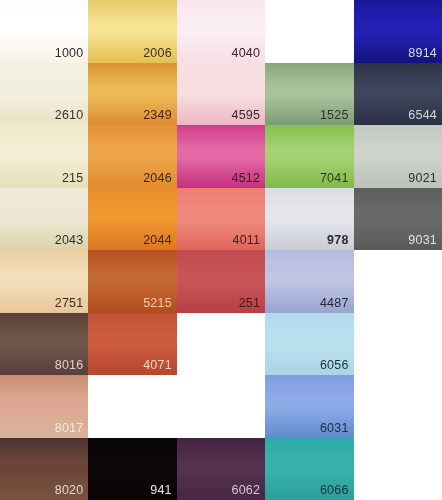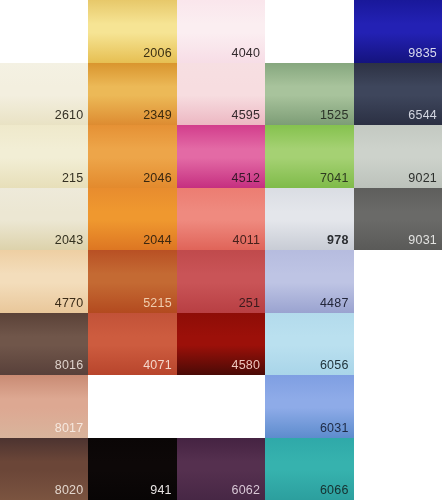--- a/index.html
+++ b/index.html
@@ -40,28 +40,31 @@
     font-size: 12.5px;
     letter-spacing: 0.2px;
     line-height: 14px;
     white-space: nowrap;
   }
 </style>
 </head>
 <body>
 
 <div id="swatch-grid" style="grid-template-columns: repeat(5, 88.4px); grid-template-rows: repeat(8, 62.5px);">
+    <div class="swatch" style="grid-area: 1 / 1; background: linear-gradient(rgb(253, 253, 253) 0%, rgb(255, 255, 255) 38%, rgb(255, 255, 255) 52%, rgb(246, 242, 228) 100%);">
+      <span class="swatch-label" style="color: rgb(43, 43, 43);">1000</span>
+    </div>
     <div class="swatch" style="grid-area: 1 / 2; background: linear-gradient(rgb(231, 200, 106) 0%, rgb(246, 228, 148) 38%, rgb(246, 228, 148) 52%, rgb(230, 191, 82) 100%);">
       <span class="swatch-label" style="color: rgb(58, 47, 18);">2006</span>
     </div>
     <div class="swatch" style="grid-area: 1 / 3; background: linear-gradient(rgb(250, 230, 236) 0%, rgb(251, 238, 241) 38%, rgb(251, 238, 241) 52%, rgb(247, 221, 230) 100%);">
       <span class="swatch-label" style="color: rgb(51, 42, 45);">4040</span>
     </div>
     <div class="swatch" style="grid-area: 1 / 5; background: linear-gradient(rgb(25, 24, 154) 0%, rgb(35, 33, 180) 38%, rgb(35, 33, 180) 52%, rgb(20, 19, 126) 100%);">
-      <span class="swatch-label" style="color: rgb(217, 219, 238);">9835</span>
+      <span class="swatch-label" style="color: rgb(217, 219, 238);">8914</span>
     </div>
     <div class="swatch" style="grid-area: 2 / 1; background: linear-gradient(rgb(244, 241, 227) 0%, rgb(243, 239, 223) 38%, rgb(243, 239, 223) 52%, rgb(233, 226, 196) 100%);">
       <span class="swatch-label" style="color: rgb(52, 48, 36);">2610</span>
     </div>
     <div class="swatch" style="grid-area: 2 / 2; background: linear-gradient(rgb(217, 149, 46) 0%, rgb(236, 185, 87) 38%, rgb(236, 185, 87) 52%, rgb(221, 140, 49) 100%);">
       <span class="swatch-label" style="color: rgb(60, 42, 13);">2349</span>
     </div>
     <div class="swatch" style="grid-area: 2 / 3; background: linear-gradient(rgb(247, 223, 226) 0%, rgb(247, 221, 224) 38%, rgb(247, 221, 224) 52%, rgb(236, 183, 194) 100%);">
       <span class="swatch-label" style="color: rgb(52, 42, 44);">4595</span>
     </div>
@@ -95,40 +98,37 @@
     <div class="swatch" style="grid-area: 4 / 3; background: linear-gradient(rgb(236, 125, 114) 0%, rgb(239, 138, 127) 38%, rgb(239, 138, 127) 52%, rgb(224, 100, 89) 100%);">
       <span class="swatch-label" style="color: rgb(70, 33, 28);">4011</span>
     </div>
     <div class="swatch" style="grid-area: 4 / 4; background: linear-gradient(rgb(218, 221, 227) 0%, rgb(228, 230, 235) 38%, rgb(228, 230, 235) 52%, rgb(200, 204, 213) 100%); font-weight: bold;">
       <span class="swatch-label" style="color: rgb(44, 46, 50);">978</span>
     </div>
     <div class="swatch" style="grid-area: 4 / 5; background: linear-gradient(rgb(94, 94, 92) 0%, rgb(106, 106, 104) 38%, rgb(106, 106, 104) 52%, rgb(90, 90, 88) 100%);">
       <span class="swatch-label" style="color: rgb(226, 226, 224);">9031</span>
     </div>
     <div class="swatch" style="grid-area: 5 / 1; background: linear-gradient(rgb(238, 207, 163) 0%, rgb(243, 221, 187) 38%, rgb(243, 221, 187) 52%, rgb(233, 199, 154) 100%);">
-      <span class="swatch-label" style="color: rgb(59, 44, 24);">4770</span>
+      <span class="swatch-label" style="color: rgb(59, 44, 24);">2751</span>
     </div>
     <div class="swatch" style="grid-area: 5 / 2; background: linear-gradient(rgb(184, 80, 36) 0%, rgb(196, 106, 51) 38%, rgb(196, 106, 51) 52%, rgb(179, 74, 31) 100%);">
       <span class="swatch-label" style="color: rgb(240, 205, 173);">5215</span>
     </div>
     <div class="swatch" style="grid-area: 5 / 3; background: linear-gradient(rgb(192, 74, 76) 0%, rgb(201, 84, 87) 38%, rgb(201, 84, 87) 52%, rgb(184, 63, 67) 100%);">
       <span class="swatch-label" style="color: rgb(59, 26, 28);">251</span>
     </div>
     <div class="swatch" style="grid-area: 5 / 4; background: linear-gradient(rgb(182, 188, 223) 0%, rgb(190, 196, 228) 38%, rgb(190, 196, 228) 52%, rgb(154, 163, 208) 100%);">
       <span class="swatch-label" style="color: rgb(35, 38, 58);">4487</span>
     </div>
     <div class="swatch empty" style="grid-area: 5 / 5; background: rgb(255, 255, 255);"></div>
     <div class="swatch" style="grid-area: 6 / 1; background: linear-gradient(rgb(91, 66, 56) 0%, rgb(112, 86, 74) 38%, rgb(112, 86, 74) 52%, rgb(88, 64, 58) 100%);">
       <span class="swatch-label" style="color: rgb(222, 210, 203); text-align: right;">8016</span>
     </div>
     <div class="swatch" style="grid-area: 6 / 2; background: linear-gradient(rgb(194, 82, 56) 0%, rgb(205, 92, 63) 38%, rgb(205, 92, 63) 52%, rgb(184, 69, 44) 100%);">
       <span class="swatch-label" style="color: rgb(244, 214, 201);">4071</span>
-    </div>
-    <div class="swatch" style="grid-area: 6 / 3; background: linear-gradient(rgb(142, 13, 7) 0%, rgb(156, 16, 9) 38%, rgb(156, 16, 9) 52%, rgb(74, 10, 6) 100%);">
-      <span class="swatch-label" style="color: rgb(239, 198, 189);">4580</span>
     </div>
     <div class="swatch" style="grid-area: 6 / 4; background: linear-gradient(rgb(179, 219, 236) 0%, rgb(186, 224, 239) 38%, rgb(186, 224, 239) 52%, rgb(169, 213, 233) 100%);">
       <span class="swatch-label" style="color: rgb(31, 49, 56);">6056</span>
     </div>
     <div class="swatch empty" style="grid-area: 6 / 5; background: rgb(255, 255, 255);"></div>
     <div class="swatch" style="grid-area: 7 / 1; background: linear-gradient(rgb(201, 139, 116) 0%, rgb(221, 168, 146) 38%, rgb(221, 168, 146) 52%, rgb(217, 180, 156) 100%);">
       <span class="swatch-label" style="color: rgb(246, 232, 223);">8017</span>
     </div>
     <div class="swatch" style="grid-area: 7 / 4; background: linear-gradient(rgb(127, 159, 226) 0%, rgb(142, 171, 232) 38%, rgb(142, 171, 232) 52%, rgb(93, 140, 205) 100%);">
       <span class="swatch-label" style="color: rgb(30, 42, 68);">6031</span>

